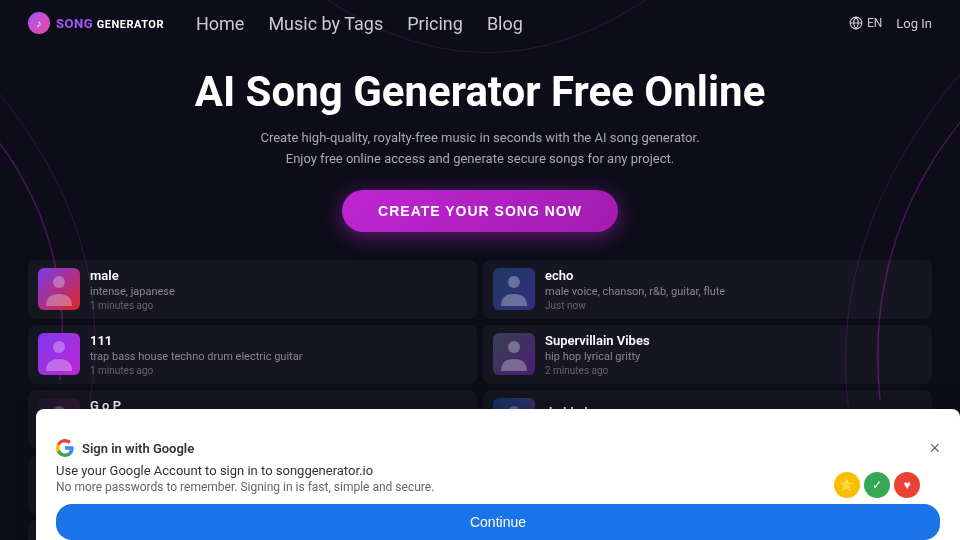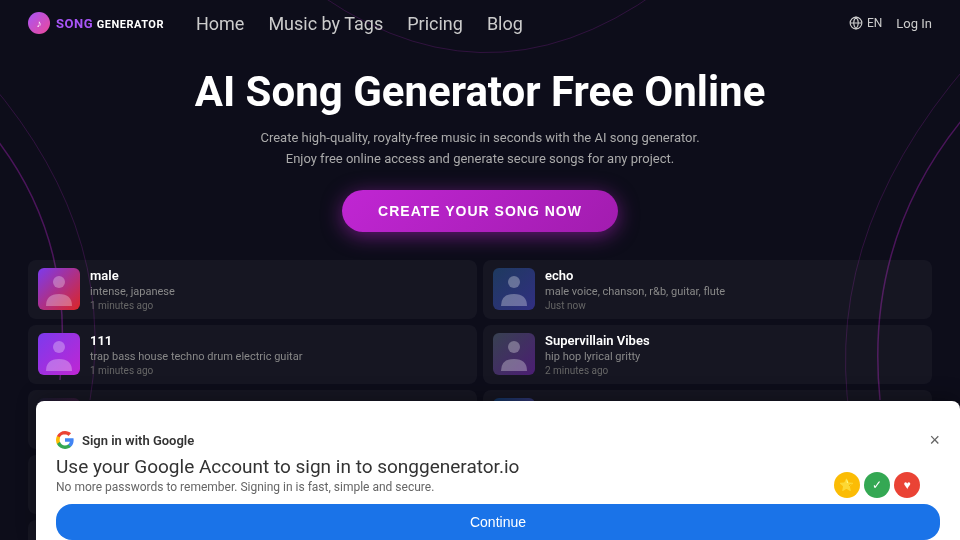--- a/index.html
+++ b/index.html
@@ -214,21 +214,21 @@
     }
     .modal-close {
       font-size: 18px;
       color: #666;
       cursor: pointer;
       background: none;
       border: none;
       line-height: 1;
     }
     .modal-title {
-      font-size: 19px;
+      font-size: 13px;
       color: #333;
       margin-bottom: 2px;
     }
     .modal-subtitle {
       font-size: 12px;
       color: #666;
       margin-bottom: 10px;
     }
     .continue-btn {
       display: block;

